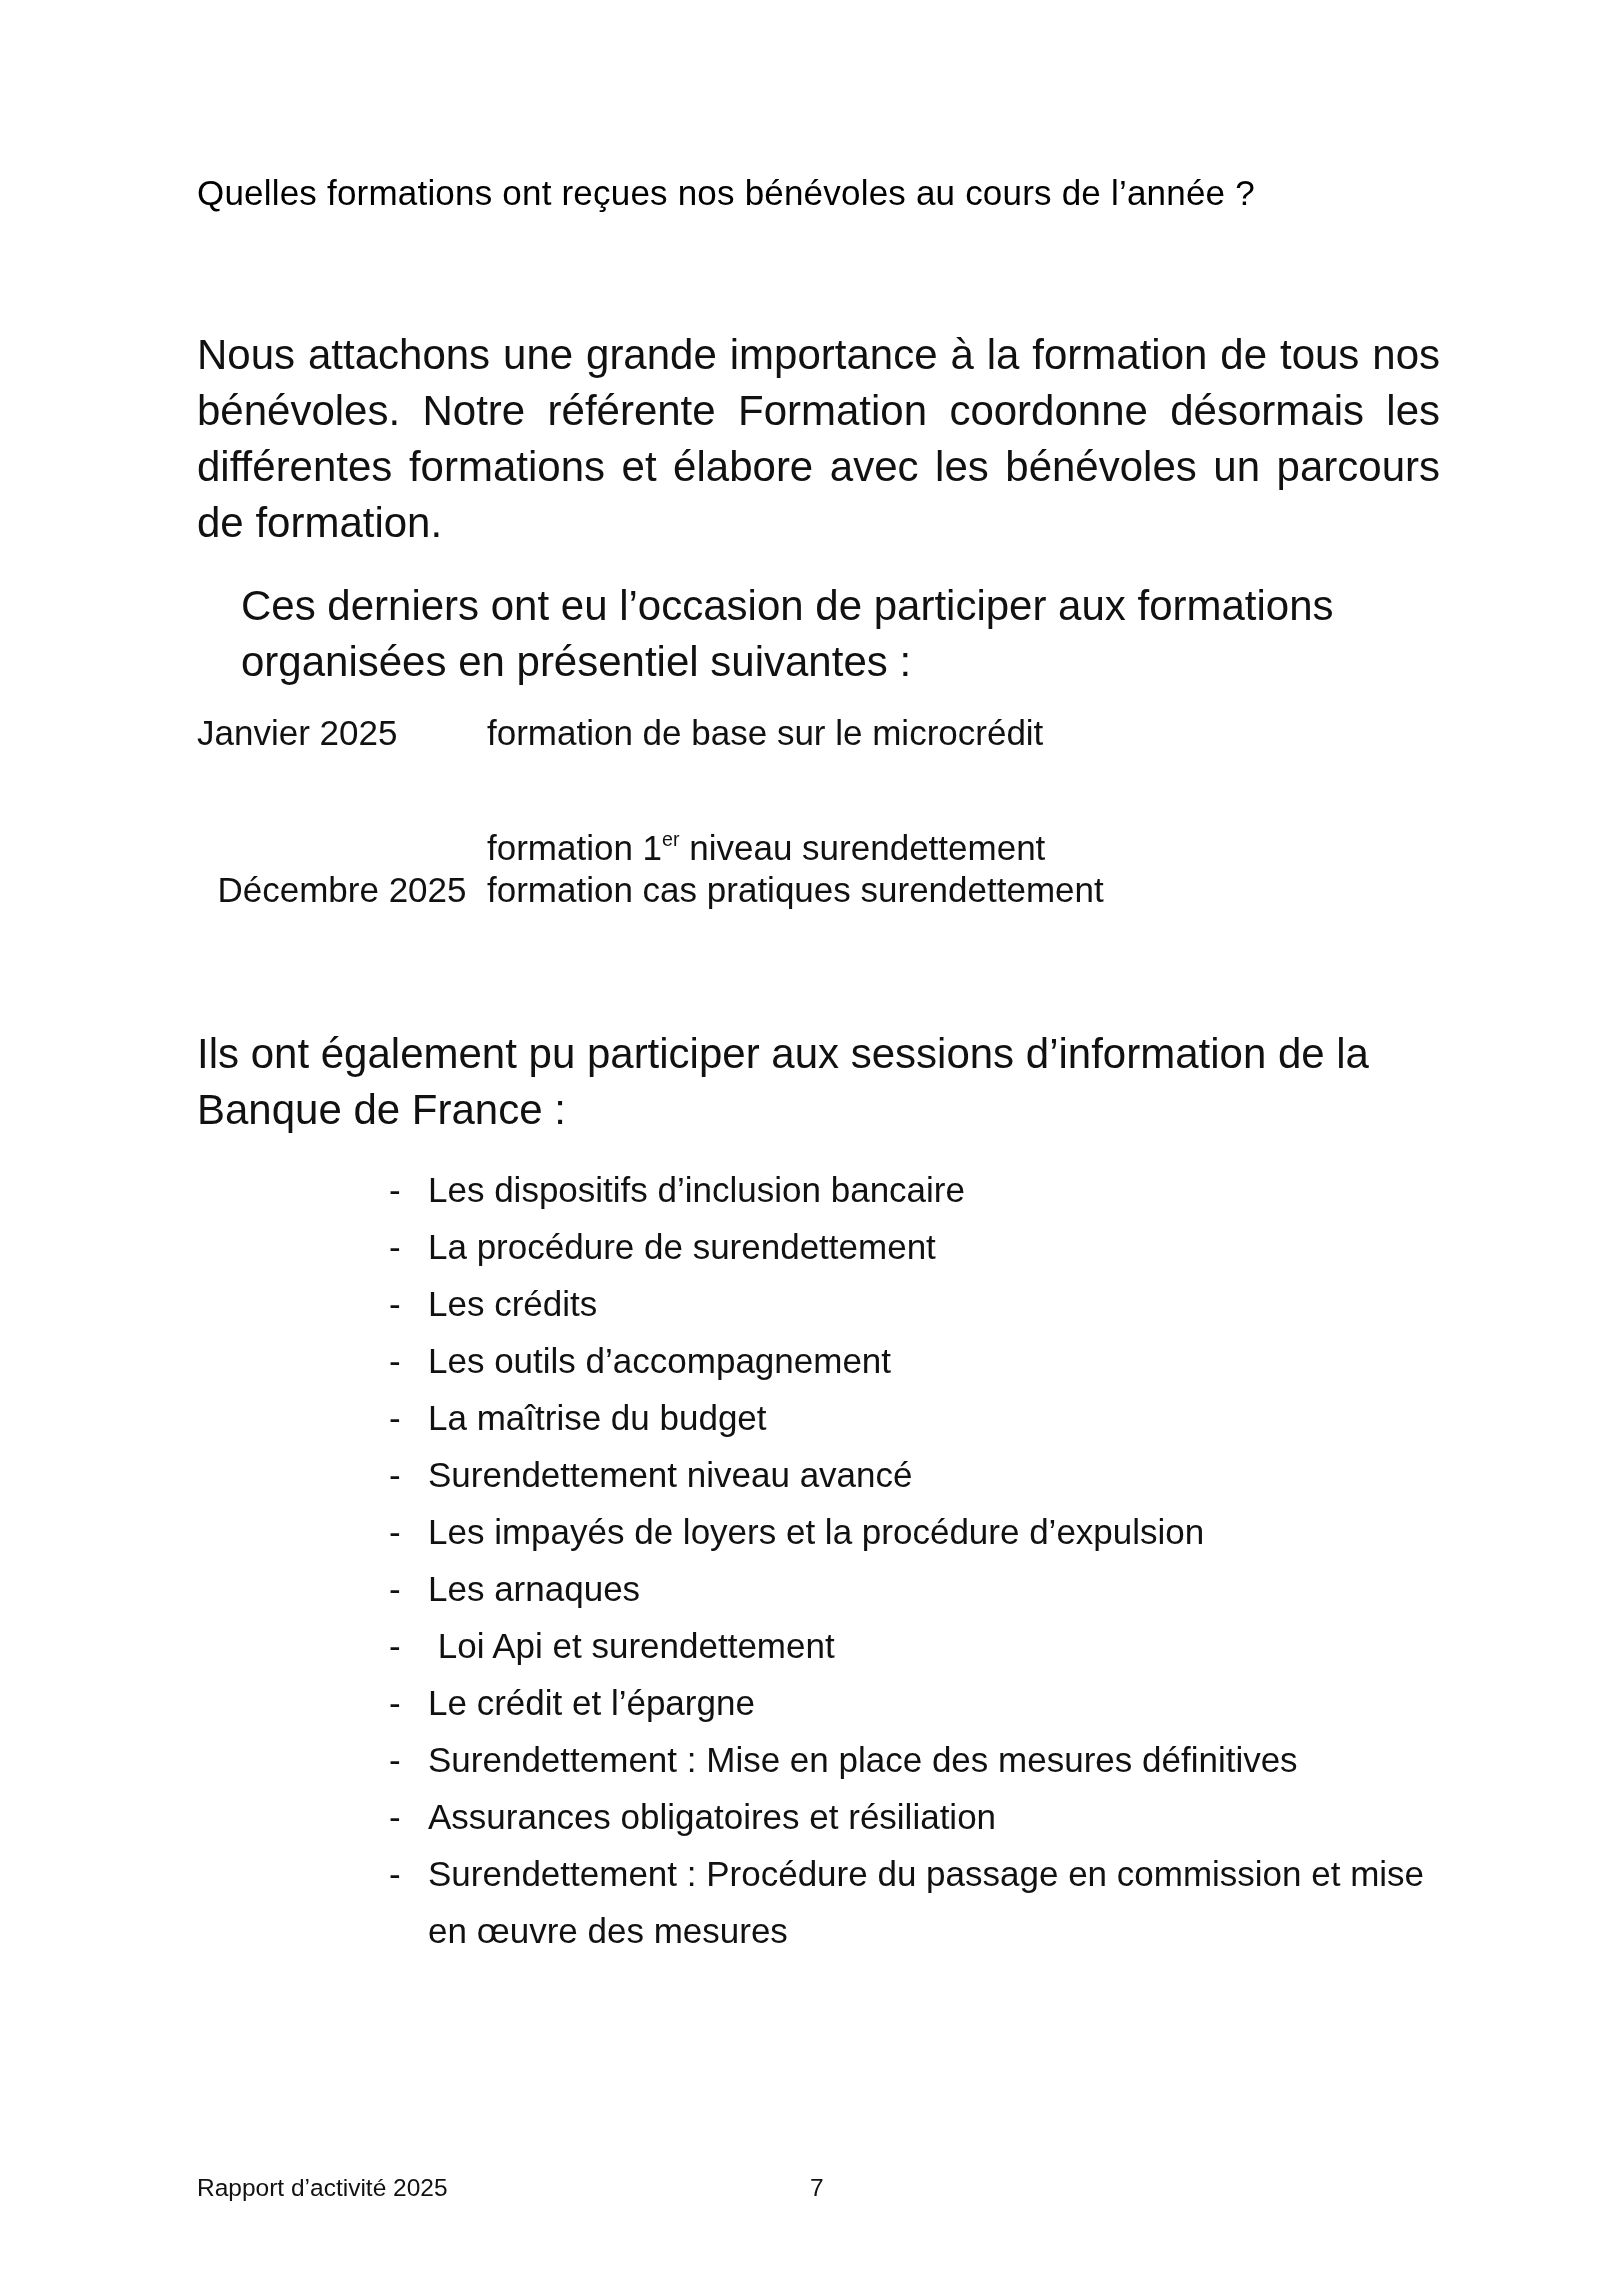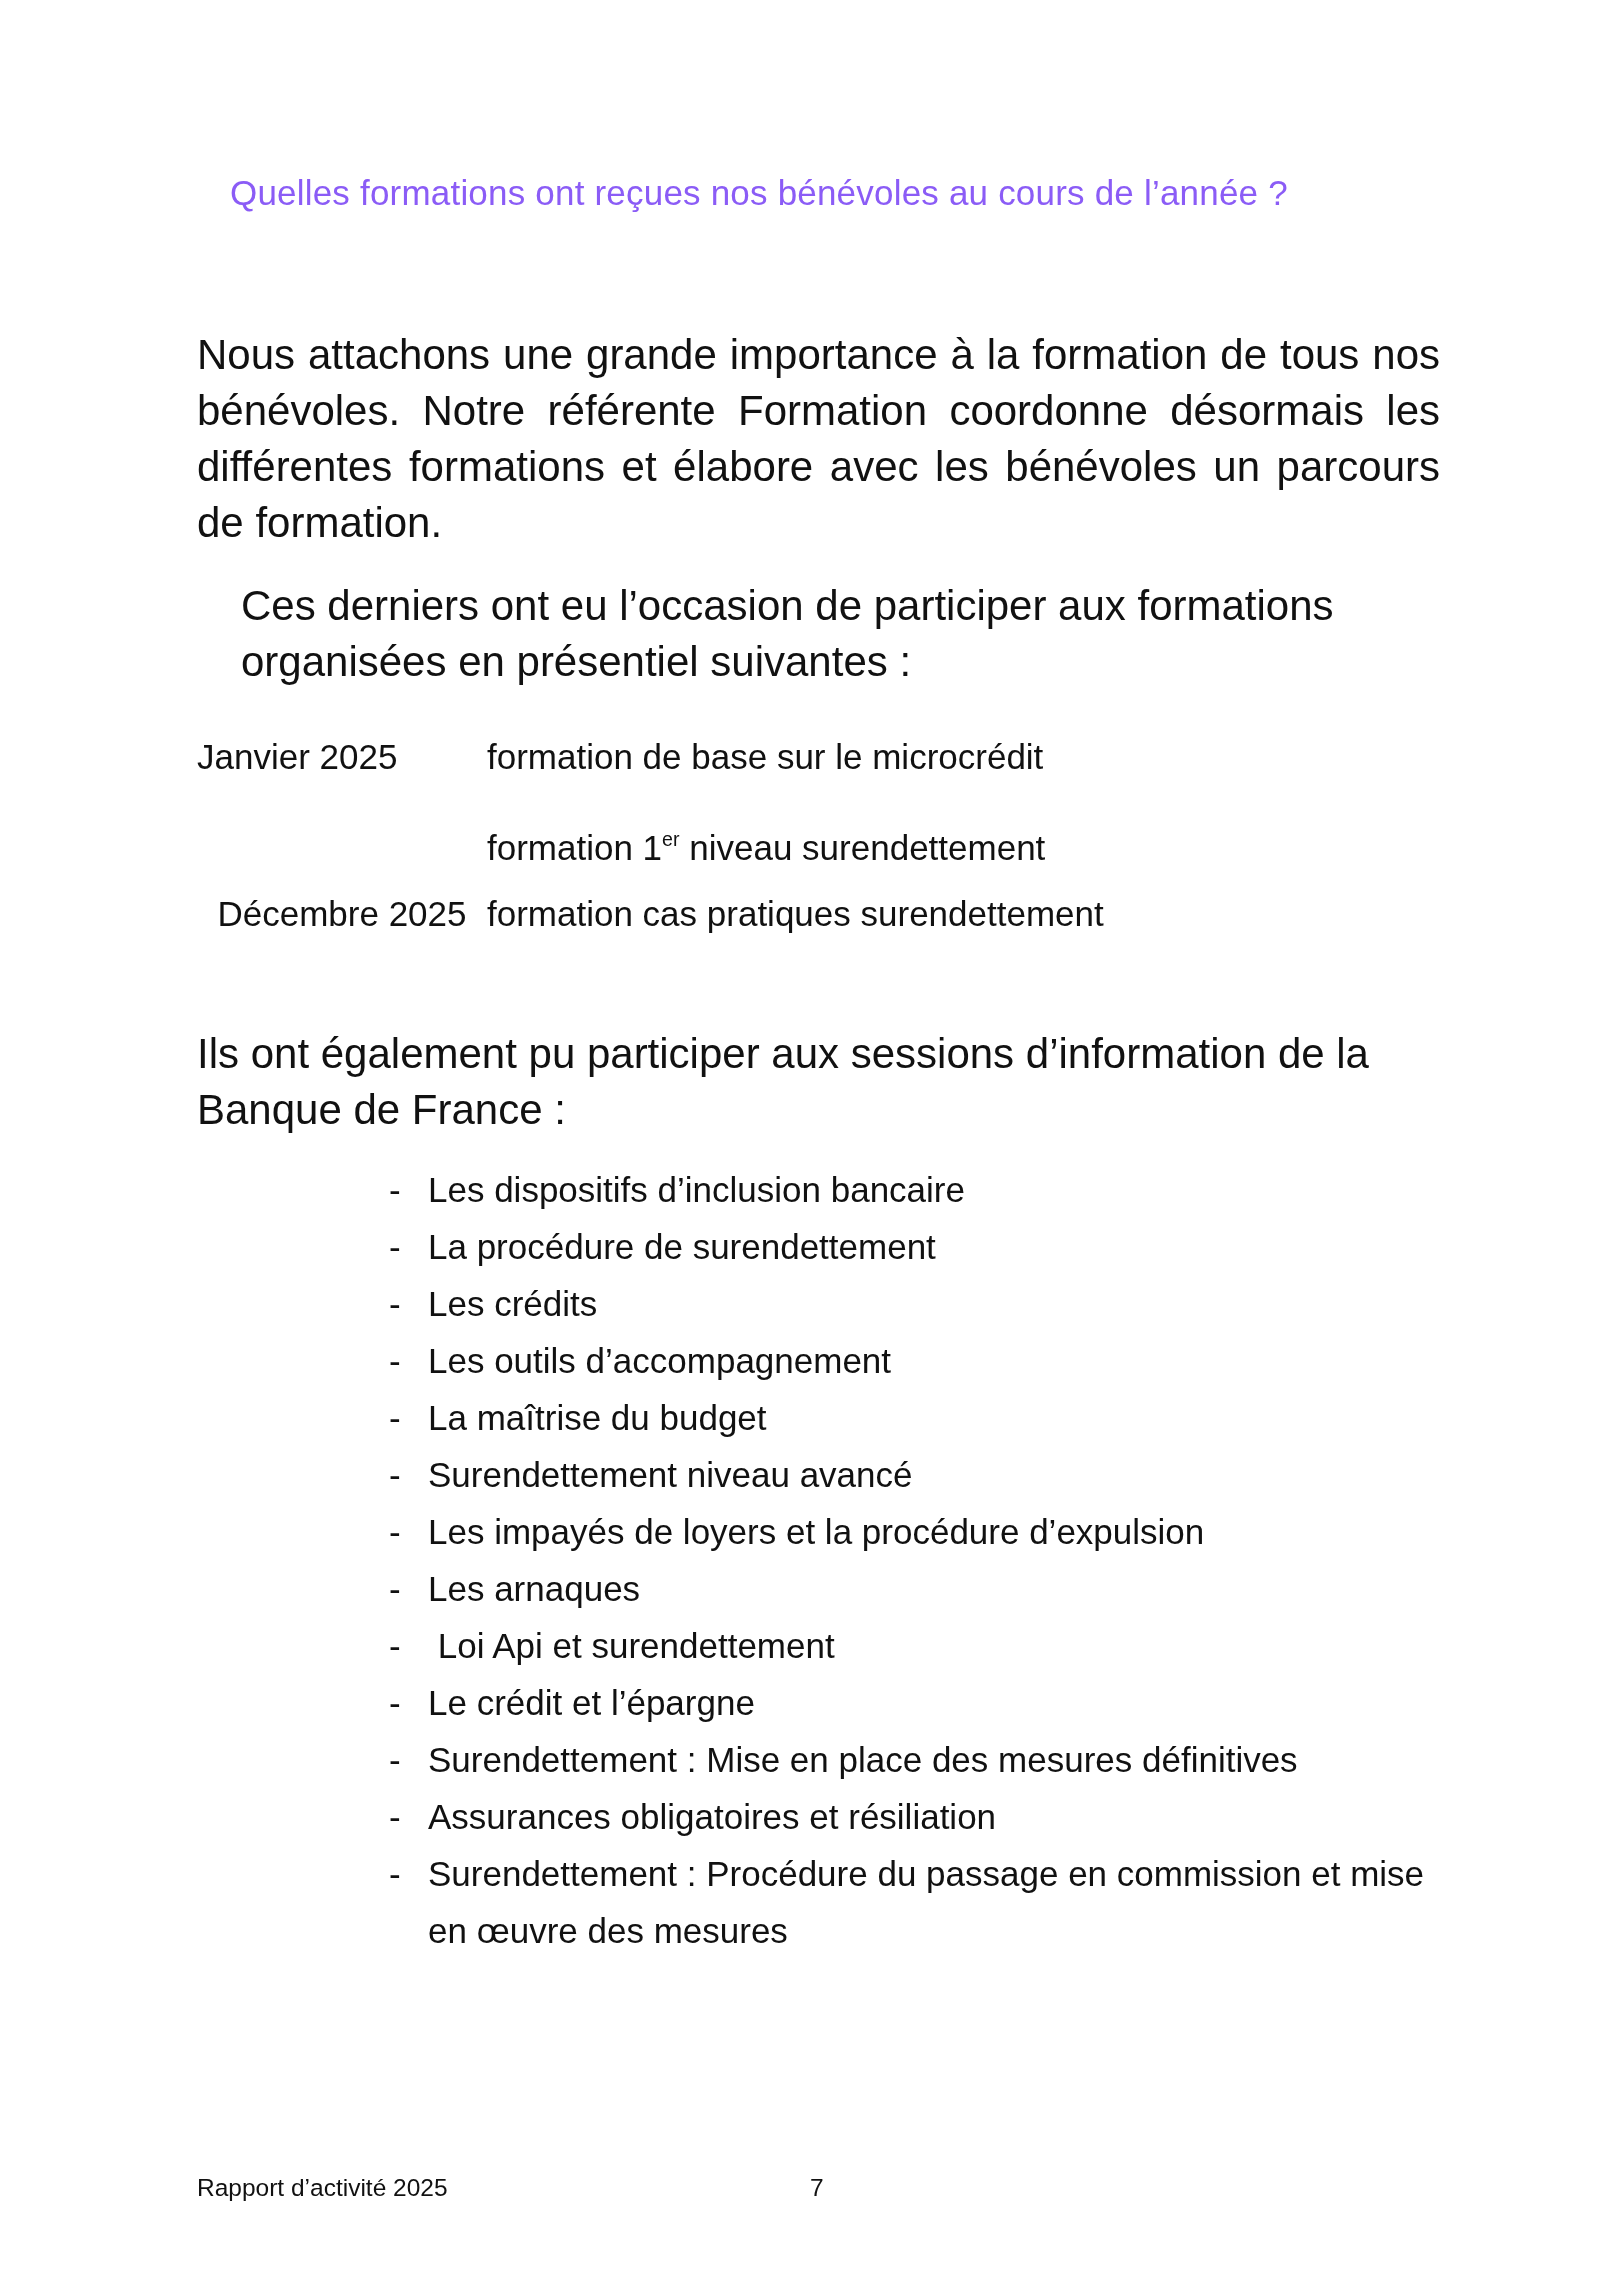--- a/index.html
+++ b/index.html
@@ -1,25 +1,25 @@
 <!DOCTYPE html>
 <html><head>
   <meta charset="utf-8">
   <style>
     html, body { margin: 0; padding: 0; background: #ffffff; }
     body { width: 1621px; height: 2293px; position: relative; overflow: hidden;
            font-family: "Liberation Sans", sans-serif; color: #111111; }
     .heading { position: absolute; left: 197px; top: 173px; font-size: 35px;
-               color: #8b5cf6; letter-spacing: 0.2px; white-space: nowrap; margin-left: 33px; }
+               color: #000000; letter-spacing: 0.2px; white-space: nowrap; }
     .para { position: absolute; left: 197px; width: 1243px; font-size: 42px;
             line-height: 56px; text-align: justify; margin: 0; }
     .p1 { top: 327px; }
     .p2 { top: 578px; text-align: left; margin-left: 44px; }
     .row { position: absolute; left: 197px; font-size: 35px; white-space: nowrap; }
-    .row .date { display: inline-block; width: 290px; margin-top: 24px; }
+    .row .date { display: inline-block; width: 290px; }
     .row sup { font-size: 19.6px; vertical-align: 13.7px; line-height: 0; }
     .r1 { top: 713px; }
     .r2 { top: 828px; }
     .r3 { top: 870px; text-align: center; }
     .p3 { top: 1026px; text-align: left; }
     .list { position: absolute; left: 389px; top: 1161px; margin: 0; padding: 0; list-style: none;
             font-size: 35px; line-height: 57px; width: 1059px; }
     .list li { position: relative; padding-left: 39px; }
     .list li .dash { position: absolute; left: 0; top: 0; }
     .footer-left { position: absolute; left: 197px; top: 2174px; font-size: 24.5px; white-space: nowrap; }

